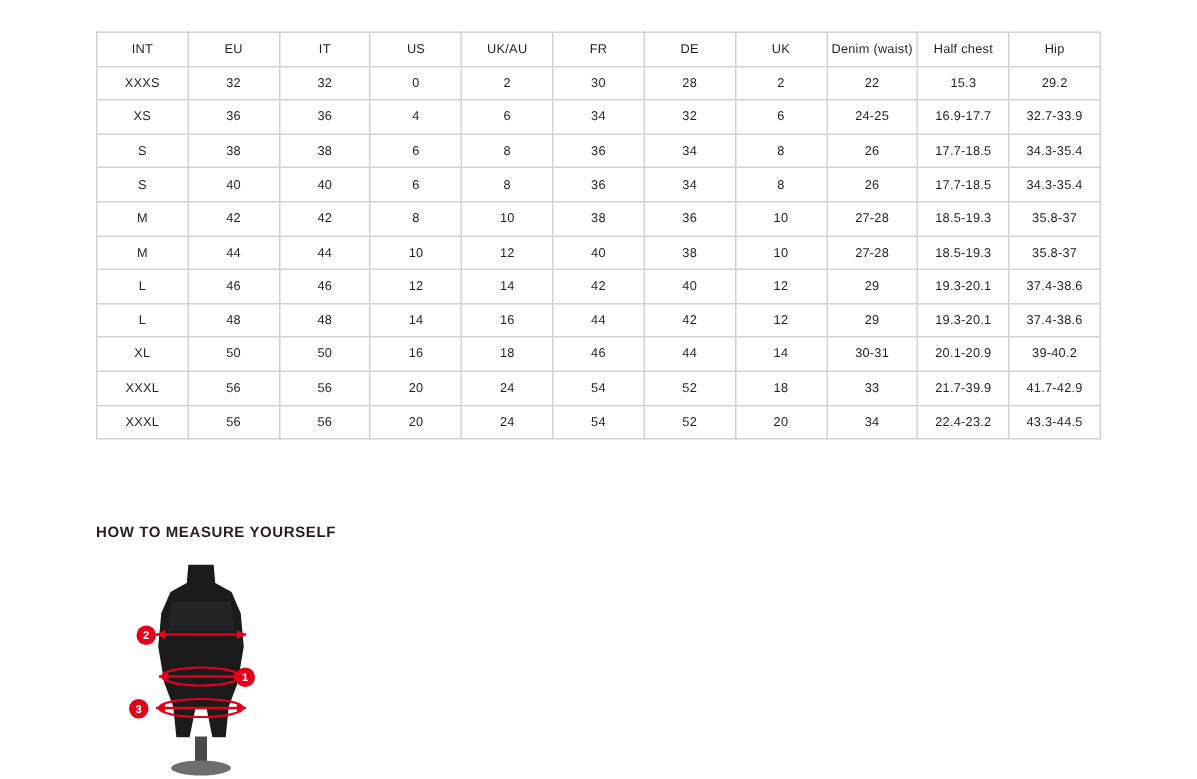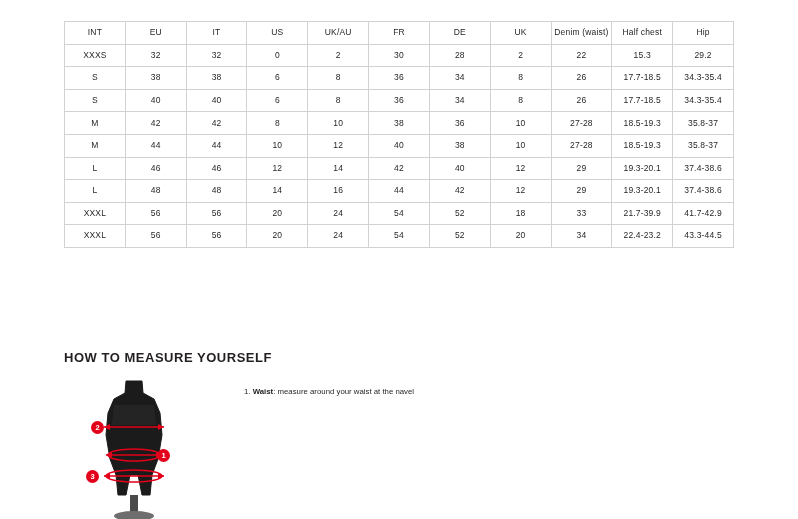--- a/index.html
+++ b/index.html
@@ -50,21 +50,21 @@
     font-weight: normal;
   }
   
   .howto {
     position: absolute;
     left: 64px;
     top: 350px;
     width: 680px;
   }
   .howto-title {
-    font-size: 13px;
+    font-size: 10px;
     font-weight: bold;
     letter-spacing: 0.04em;
     color: #231f20;
     margin: 0 0 10px 0;
   }
   .howto-body {
     position: relative;
     display: flex;
     align-items: flex-start;
   }
@@ -134,20 +134,33 @@
             <td>0</td>
             <td>2</td>
             <td>30</td>
             <td>28</td>
             <td>2</td>
             <td>22</td>
             <td>15.3</td>
             <td>29.2</td>
           </tr>
           <tr>
+            <td>XS</td>
+            <td>36</td>
+            <td>36</td>
+            <td>4</td>
+            <td>6</td>
+            <td>34</td>
+            <td>32</td>
+            <td>6</td>
+            <td>24-25</td>
+            <td>16.9-17.7</td>
+            <td>32.7-33.9</td>
+          </tr>
+          <tr>
             <td>S</td>
             <td>38</td>
             <td>38</td>
             <td>6</td>
             <td>8</td>
             <td>36</td>
             <td>34</td>
             <td>8</td>
             <td>26</td>
             <td>17.7-18.5</td>
@@ -212,20 +225,33 @@
             <td>14</td>
             <td>16</td>
             <td>44</td>
             <td>42</td>
             <td>12</td>
             <td>29</td>
             <td>19.3-20.1</td>
             <td>37.4-38.6</td>
           </tr>
           <tr>
+            <td>XL</td>
+            <td>50</td>
+            <td>50</td>
+            <td>16</td>
+            <td>18</td>
+            <td>46</td>
+            <td>44</td>
+            <td>14</td>
+            <td>30-31</td>
+            <td>20.1-20.9</td>
+            <td>39-40.2</td>
+          </tr>
+          <tr>
             <td>XXXL</td>
             <td>56</td>
             <td>56</td>
             <td>20</td>
             <td>24</td>
             <td>54</td>
             <td>52</td>
             <td>18</td>
             <td>33</td>
             <td>21.7-39.9</td>
@@ -275,18 +301,17 @@
           <polygon points="40,101 46,98 46,104" fill="#e2001a"></polygon>
           <polygon points="100,101 94,98 94,104" fill="#e2001a"></polygon>
           <ellipse cx="70" cy="101" rx="28" ry="6" fill="none" stroke="#e2001a" stroke-width="1.4"></ellipse>
         </svg>
         <div class="bullet bullet-1">1</div>
         <div class="bullet bullet-2">2</div>
         <div class="bullet bullet-3">3</div>
       </div>
 
       <div class="steps" id="steps-list">
-          <div class="step"><span>1.</span> <b>Waist</b><span>: measure around your waist at the navel</span></div>
         </div>
     </div>
   </div>
 
 </div>
 
 </body></html>

